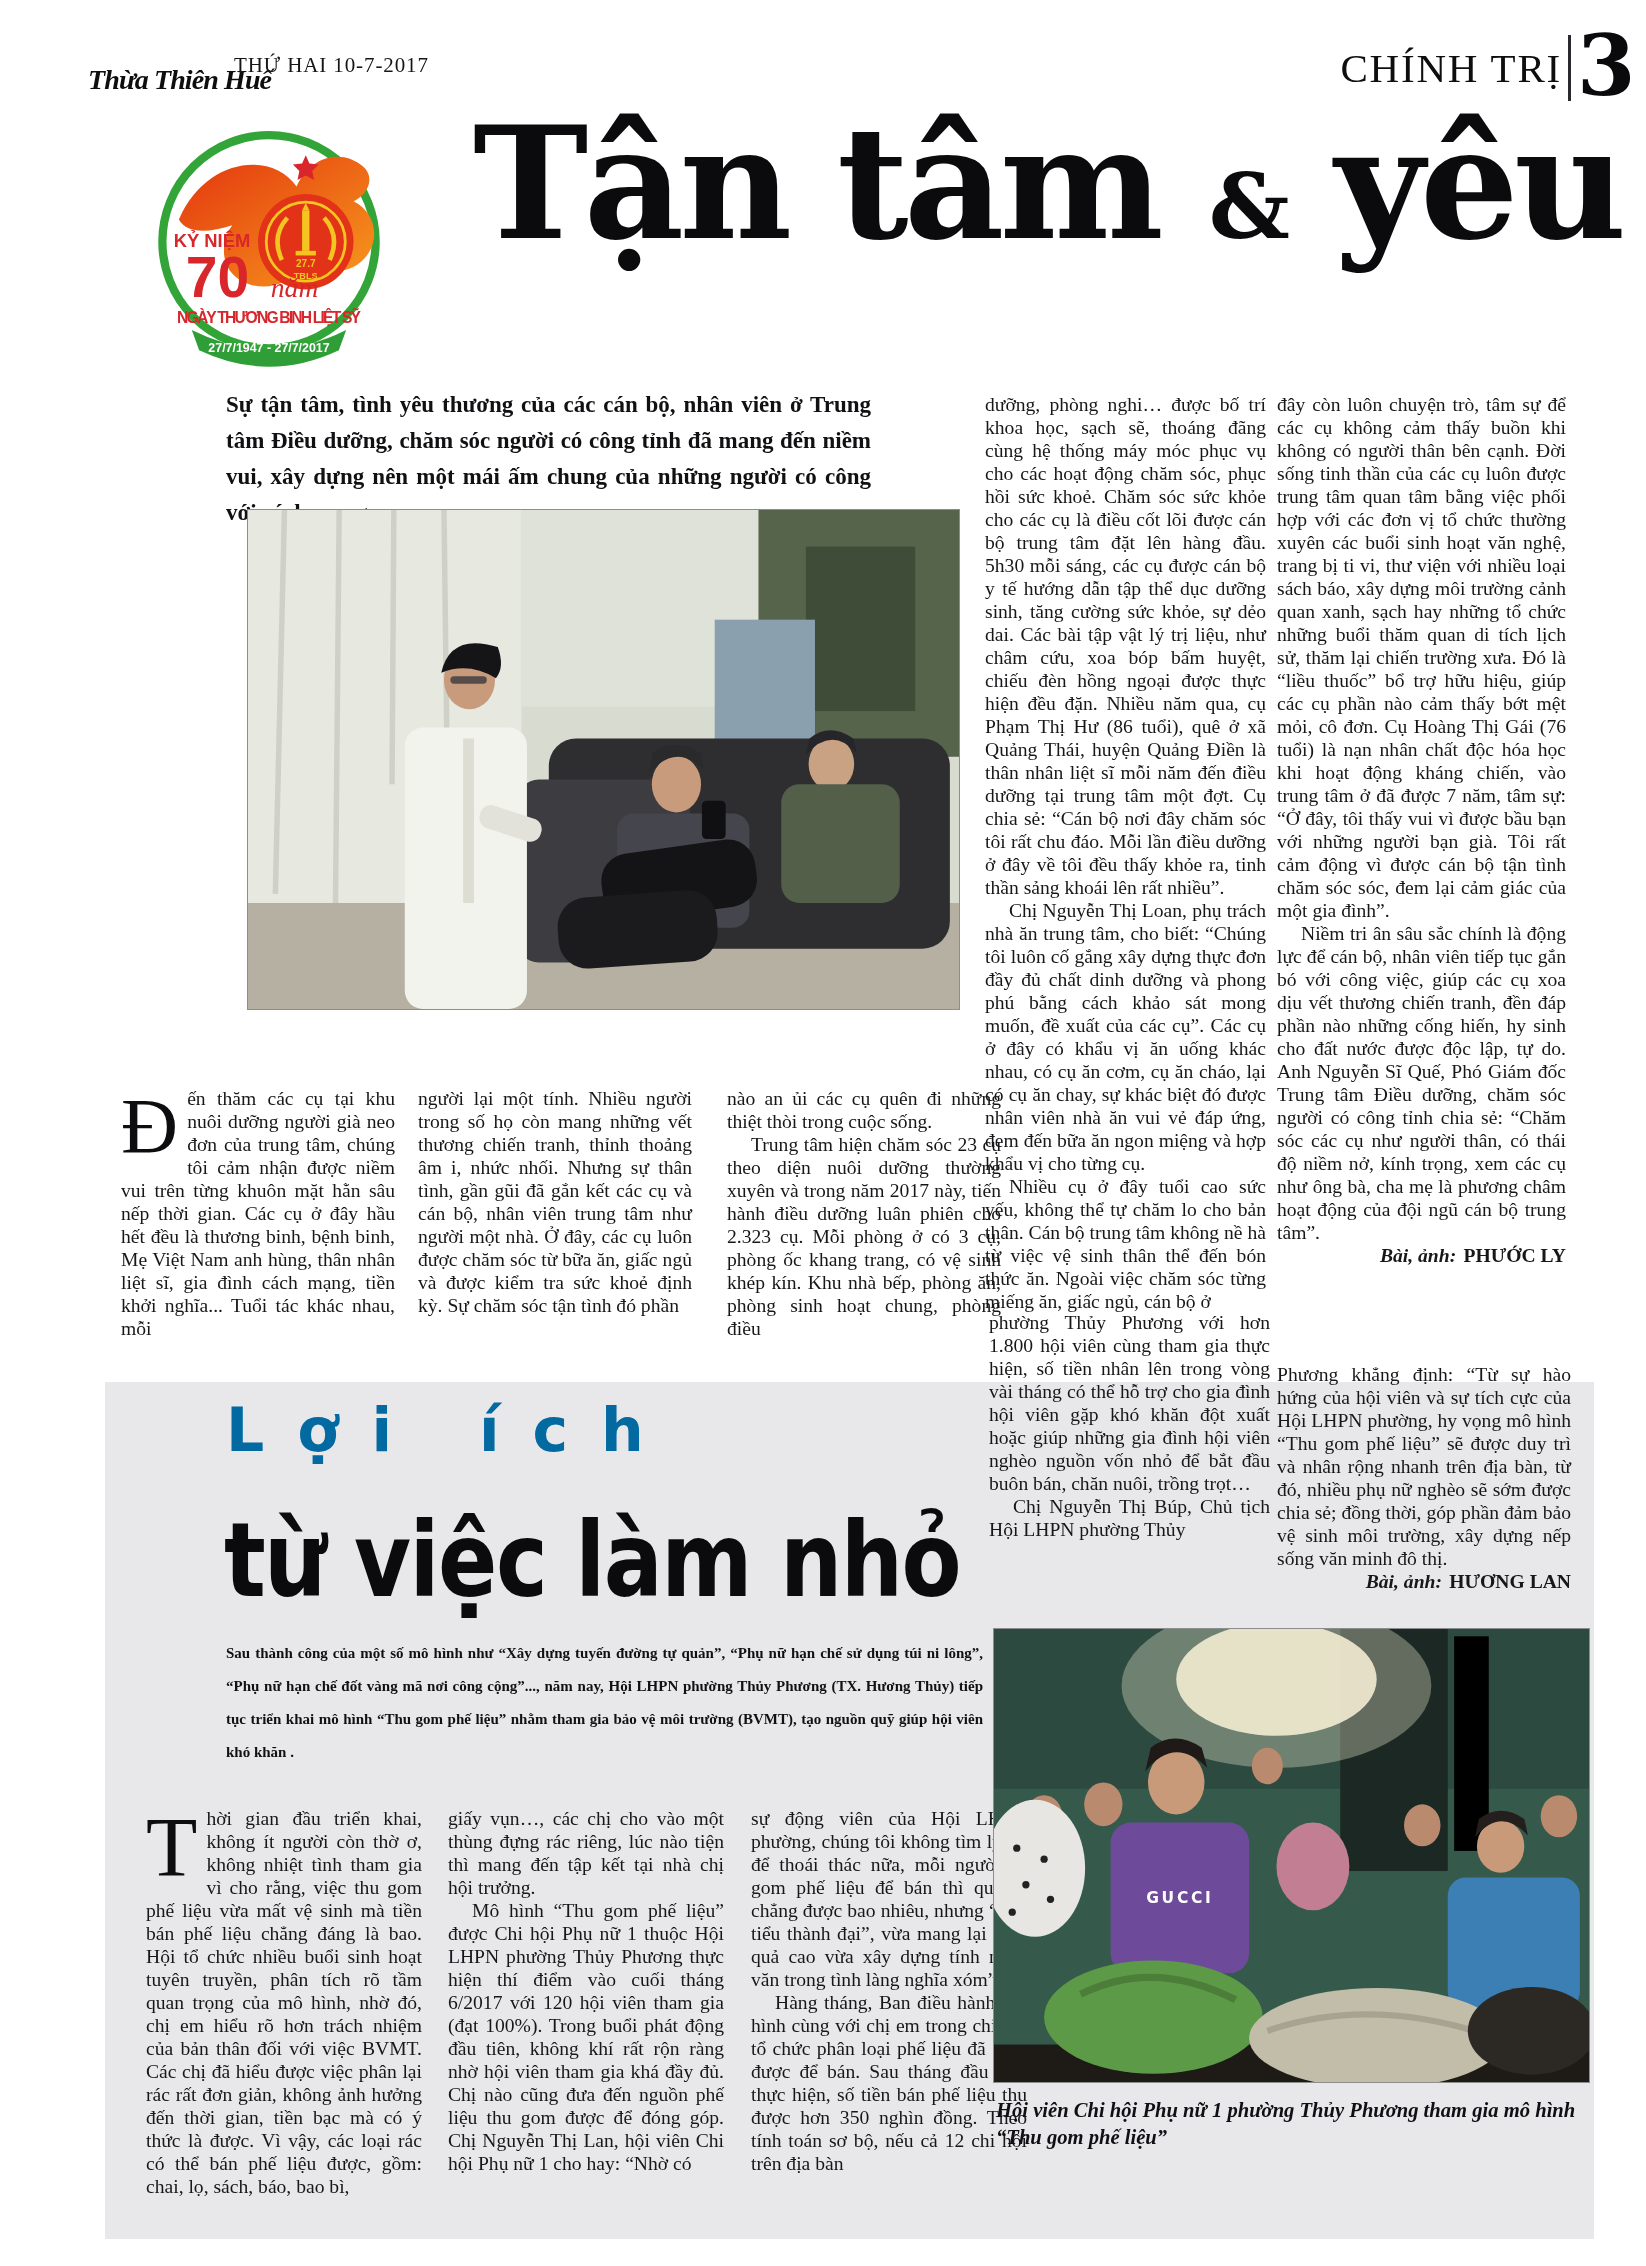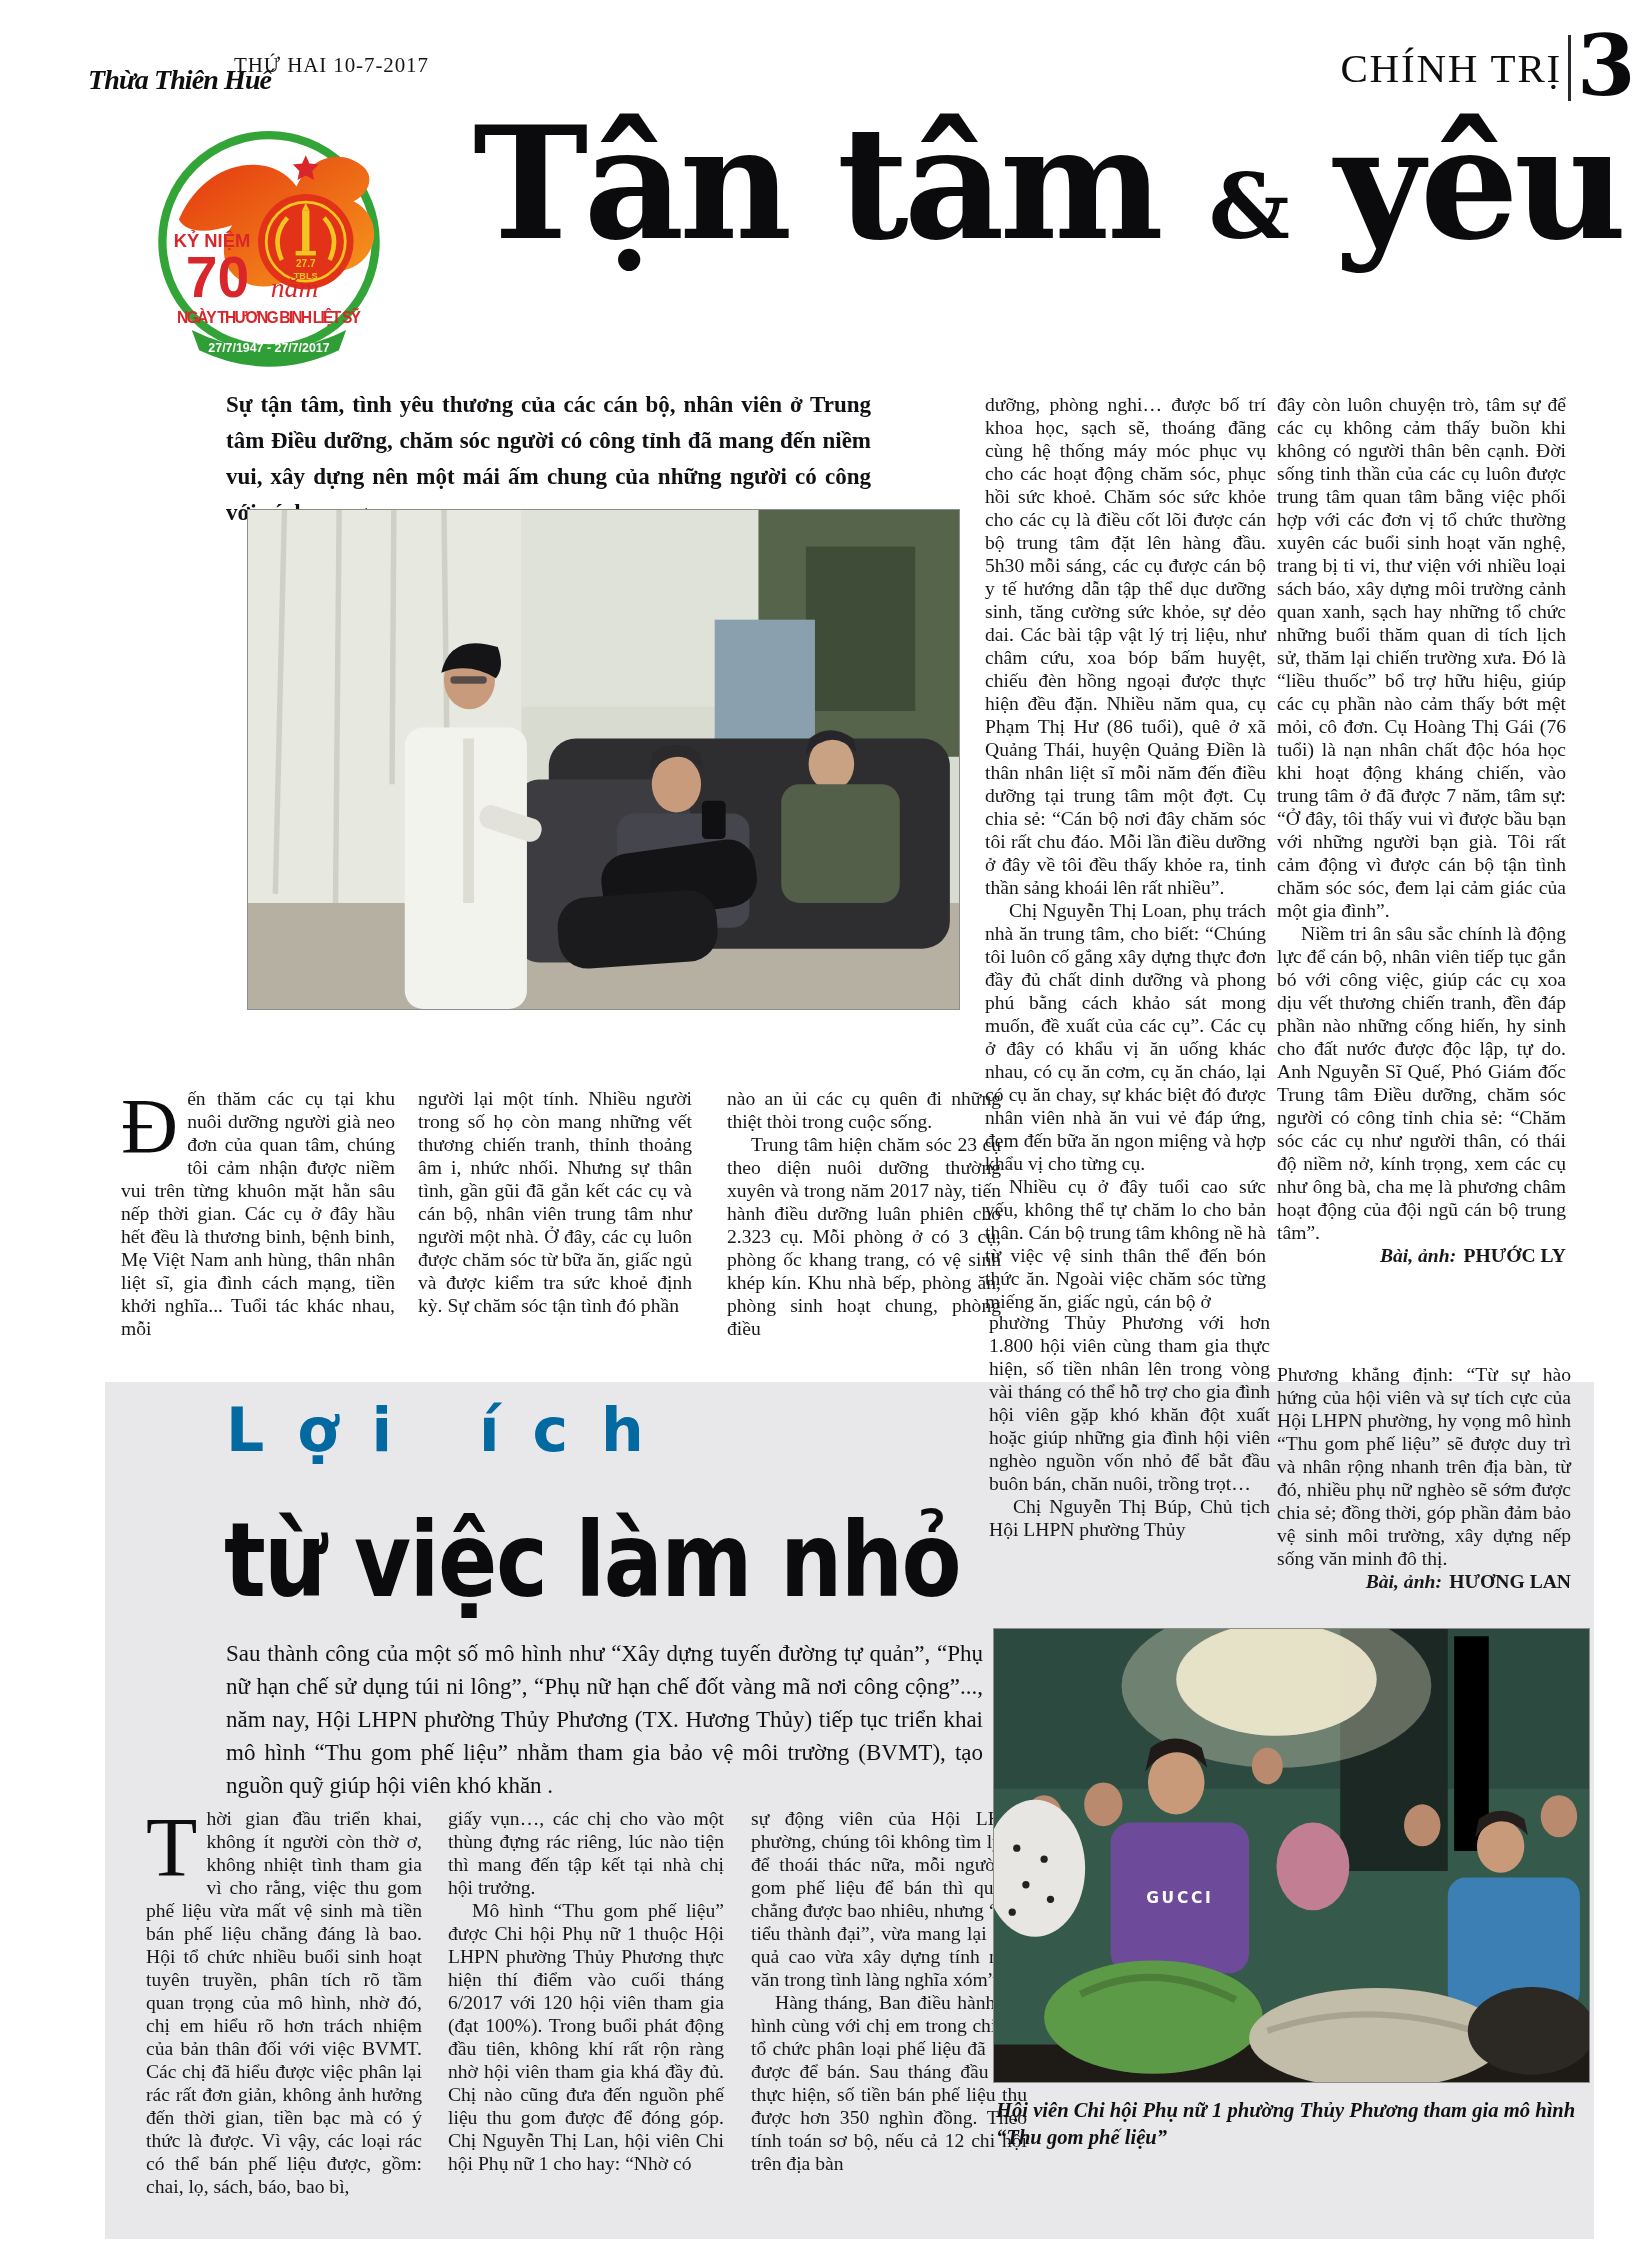--- a/index.html
+++ b/index.html
@@ -33,21 +33,21 @@
   .dropcap2{float:left;font-size:84px;line-height:69px;padding:5.5px 9.1px 0 0;color:#0d0d0f;}
   .byline{text-align:right;font-weight:bold;}
   .byline .bl-lbl{font-style:italic;margin-right:7.3px;}
 
   
   .graybox{background:#e8e8ea;}
   .hl2a{font-family:"DejaVu Sans",sans-serif;font-weight:bold;font-size:60px;line-height:1;
         color:#0369a1;letter-spacing:0.55em;white-space:nowrap;}
   .hl2b{font-family:"DejaVu Sans",sans-serif;font-weight:bold;font-size:103px;line-height:1;
         letter-spacing:-1.8px;white-space:nowrap;transform:scaleX(0.85);transform-origin:0 0;color:#0b0b0d;}
-  .intro2{font-weight:normal;font-size:23px;line-height:33px;text-align:justify;color:#111114;}
+  .intro2{font-weight:bold;font-size:15px;line-height:33px;text-align:justify;color:#111114;}
 </style>
 </head>
 <body>
 
 <div class="page">
 
   <div class="abs masthead" style="left:88px;top:48px;margin-top:16px;">Thừa Thiên Huế</div>
   <div class="abs hdr-date" style="left:234px;top:53px;">THỨ HAI 10-7-2017</div>
   <div class="abs hdr-section" style="left:1334px;top:44px;width:228px;text-align:right;">CHÍNH TRỊ</div>
   <div class="abs hdr-bar" style="left:1568px;top:35px;"></div>
@@ -119,21 +119,21 @@
       <rect x="172" y="238" width="134" height="308" rx="20" fill="#f3f3ee"></rect>
       <rect x="236" y="250" width="12" height="180" fill="#ddddd4"></rect>
       <ellipse cx="243" cy="186" rx="28" ry="32" fill="#c79b7c"></ellipse>
       <path d="M212,178 q10,-44 62,-28 q8,22 -2,34 q-30,-18 -60,-6 Z" fill="#151517"></path>
       <rect x="222" y="182" width="40" height="8" rx="4" fill="#3a3a3e" opacity="0.8"></rect>
       <rect x="253" y="330" width="70" height="26" rx="12" fill="#e2e2da" transform="rotate(18 288 343)"></rect>
     </svg>
   </div>
 
   <div class="abs col" style="left:121px;top:1087px;width:274px;">
-    <p><span class="dropcap">Đ</span><span>ến thăm các cụ tại khu nuôi dưỡng người già neo đơn của quan tâm, chúng tôi cảm nhận được niềm vui trên từng khuôn mặt hằn sâu nếp thời gian. Các cụ ở đây hầu hết đều là thương binh, bệnh binh, Mẹ Việt Nam anh hùng, thân nhân liệt sĩ, gia đình cách mạng, tiền khởi nghĩa... Tuổi tác khác nhau, mỗi</span></p>
+    <p><span class="dropcap">Đ</span><span>ến thăm các cụ tại khu nuôi dưỡng người già neo đơn của trung tâm, chúng tôi cảm nhận được niềm vui trên từng khuôn mặt hằn sâu nếp thời gian. Các cụ ở đây hầu hết đều là thương binh, bệnh binh, Mẹ Việt Nam anh hùng, thân nhân liệt sĩ, gia đình cách mạng, tiền khởi nghĩa... Tuổi tác khác nhau, mỗi</span></p>
   </div>
   <div class="abs col" style="left:418px;top:1087px;width:274px;">
     <p>người lại một tính. Nhiều người trong số họ còn mang những vết thương chiến tranh, thỉnh thoảng âm i, nhức nhối. Nhưng sự thân tình, gần gũi đã gắn kết các cụ và cán bộ, nhân viên trung tâm như người một nhà. Ở đây, các cụ luôn được chăm sóc từ bữa ăn, giấc ngủ và được kiểm tra sức khoẻ định kỳ. Sự chăm sóc tận tình đó phần</p>
   </div>
   <div class="abs col" style="left:715px;top:1087px;width:274px;margin-left:12px;">
     <p>nào an ủi các cụ quên đi những thiệt thòi trong cuộc sống.</p>
     <p class="ind">Trung tâm hiện chăm sóc 23 cụ theo diện nuôi dưỡng thường xuyên và trong năm 2017 này, tiến hành điều dưỡng luân phiên cho 2.323 cụ. Mỗi phòng ở có 3 cụ, phòng ốc khang trang, có vệ sinh khép kín. Khu nhà bếp, phòng ăn, phòng sinh hoạt chung, phòng điều</p>
   </div>
   <div class="abs col" style="left:985px;top:393px;width:281px;">
     <p>dưỡng, phòng nghi… được bố trí khoa học, sạch sẽ, thoáng đãng cùng hệ thống máy móc phục vụ cho các hoạt động chăm sóc, phục hồi sức khoẻ. Chăm sóc sức khỏe cho các cụ là điều cốt lõi được cán bộ trung tâm đặt lên hàng đầu. 5h30 mỗi sáng, các cụ được cán bộ y tế hướng dẫn tập thể dục dưỡng sinh, tăng cường sức khỏe, sự dẻo dai. Các bài tập vật lý trị liệu, như châm cứu, xoa bóp bấm huyệt, chiếu đèn hồng ngoại được thực hiện đều đặn. Nhiều năm qua, cụ Phạm Thị Hư (86 tuổi), quê ở xã Quảng Thái, huyện Quảng Điền là thân nhân liệt sĩ mỗi năm đến điều dưỡng tại trung tâm một đợt. Cụ chia sẻ: “Cán bộ nơi đây chăm sóc tôi rất chu đáo. Mỗi lần điều dưỡng ở đây về tôi đều thấy khỏe ra, tinh thần sảng khoái lên rất nhiều”.</p>

